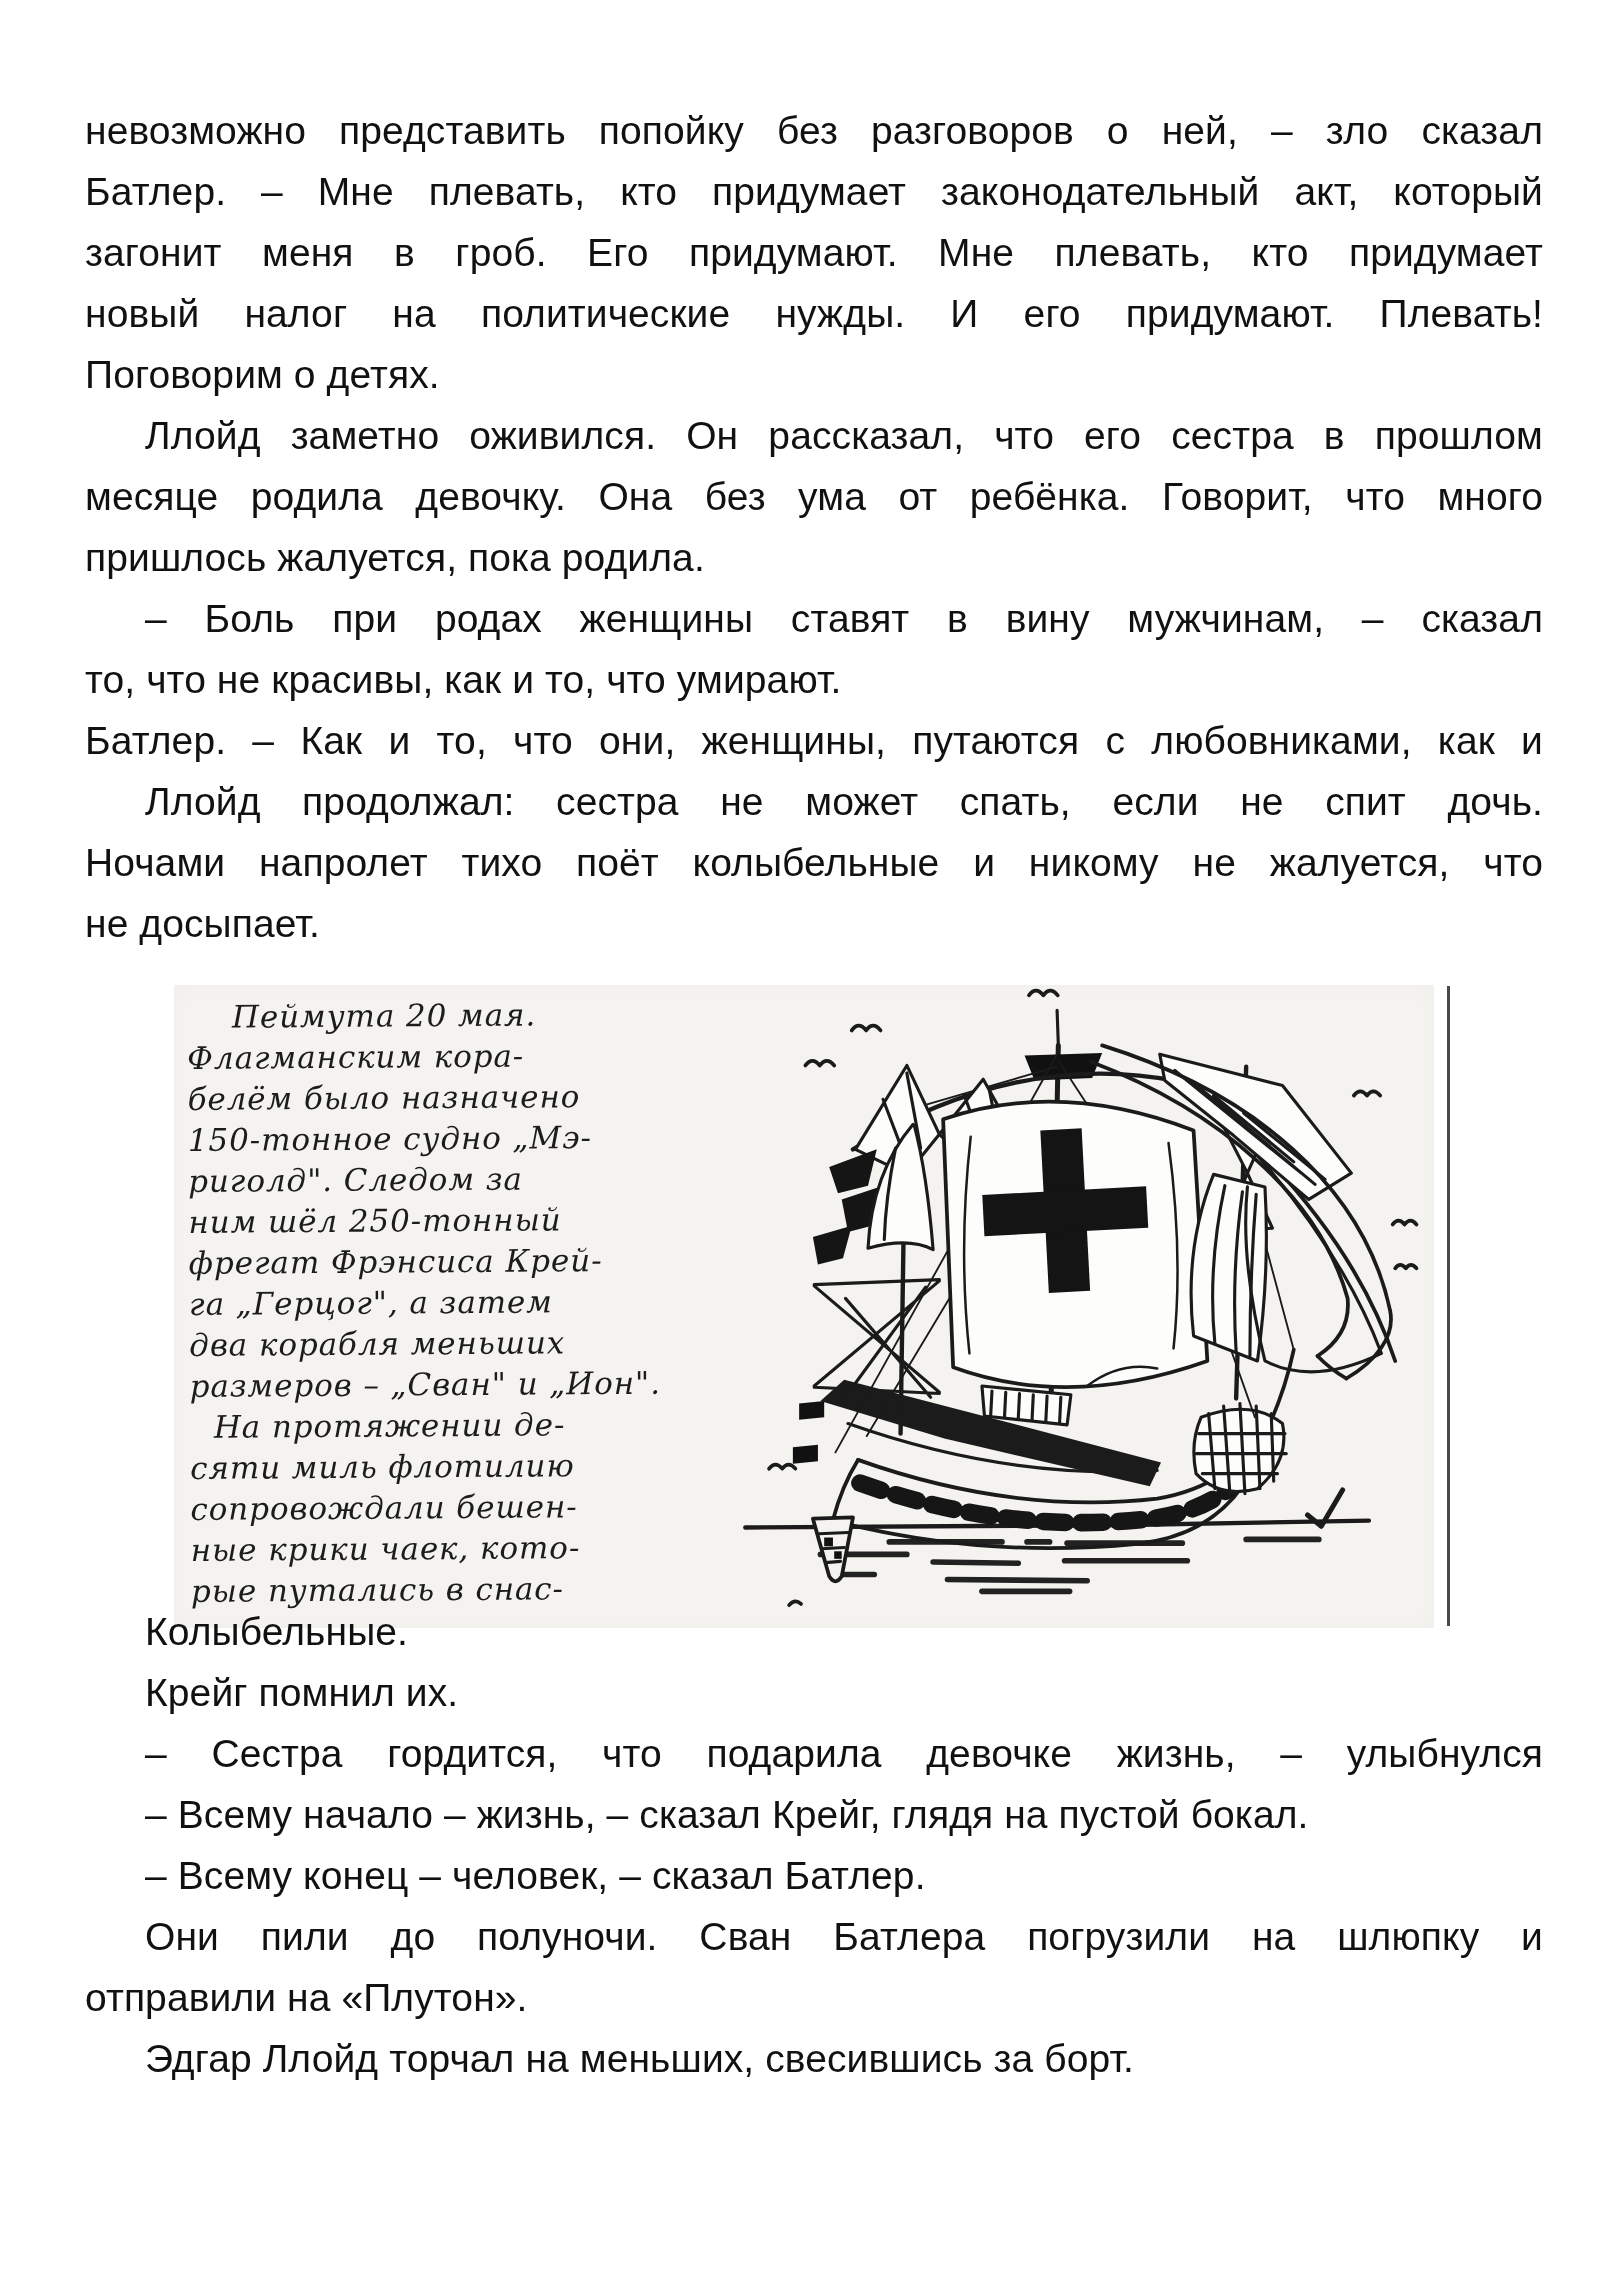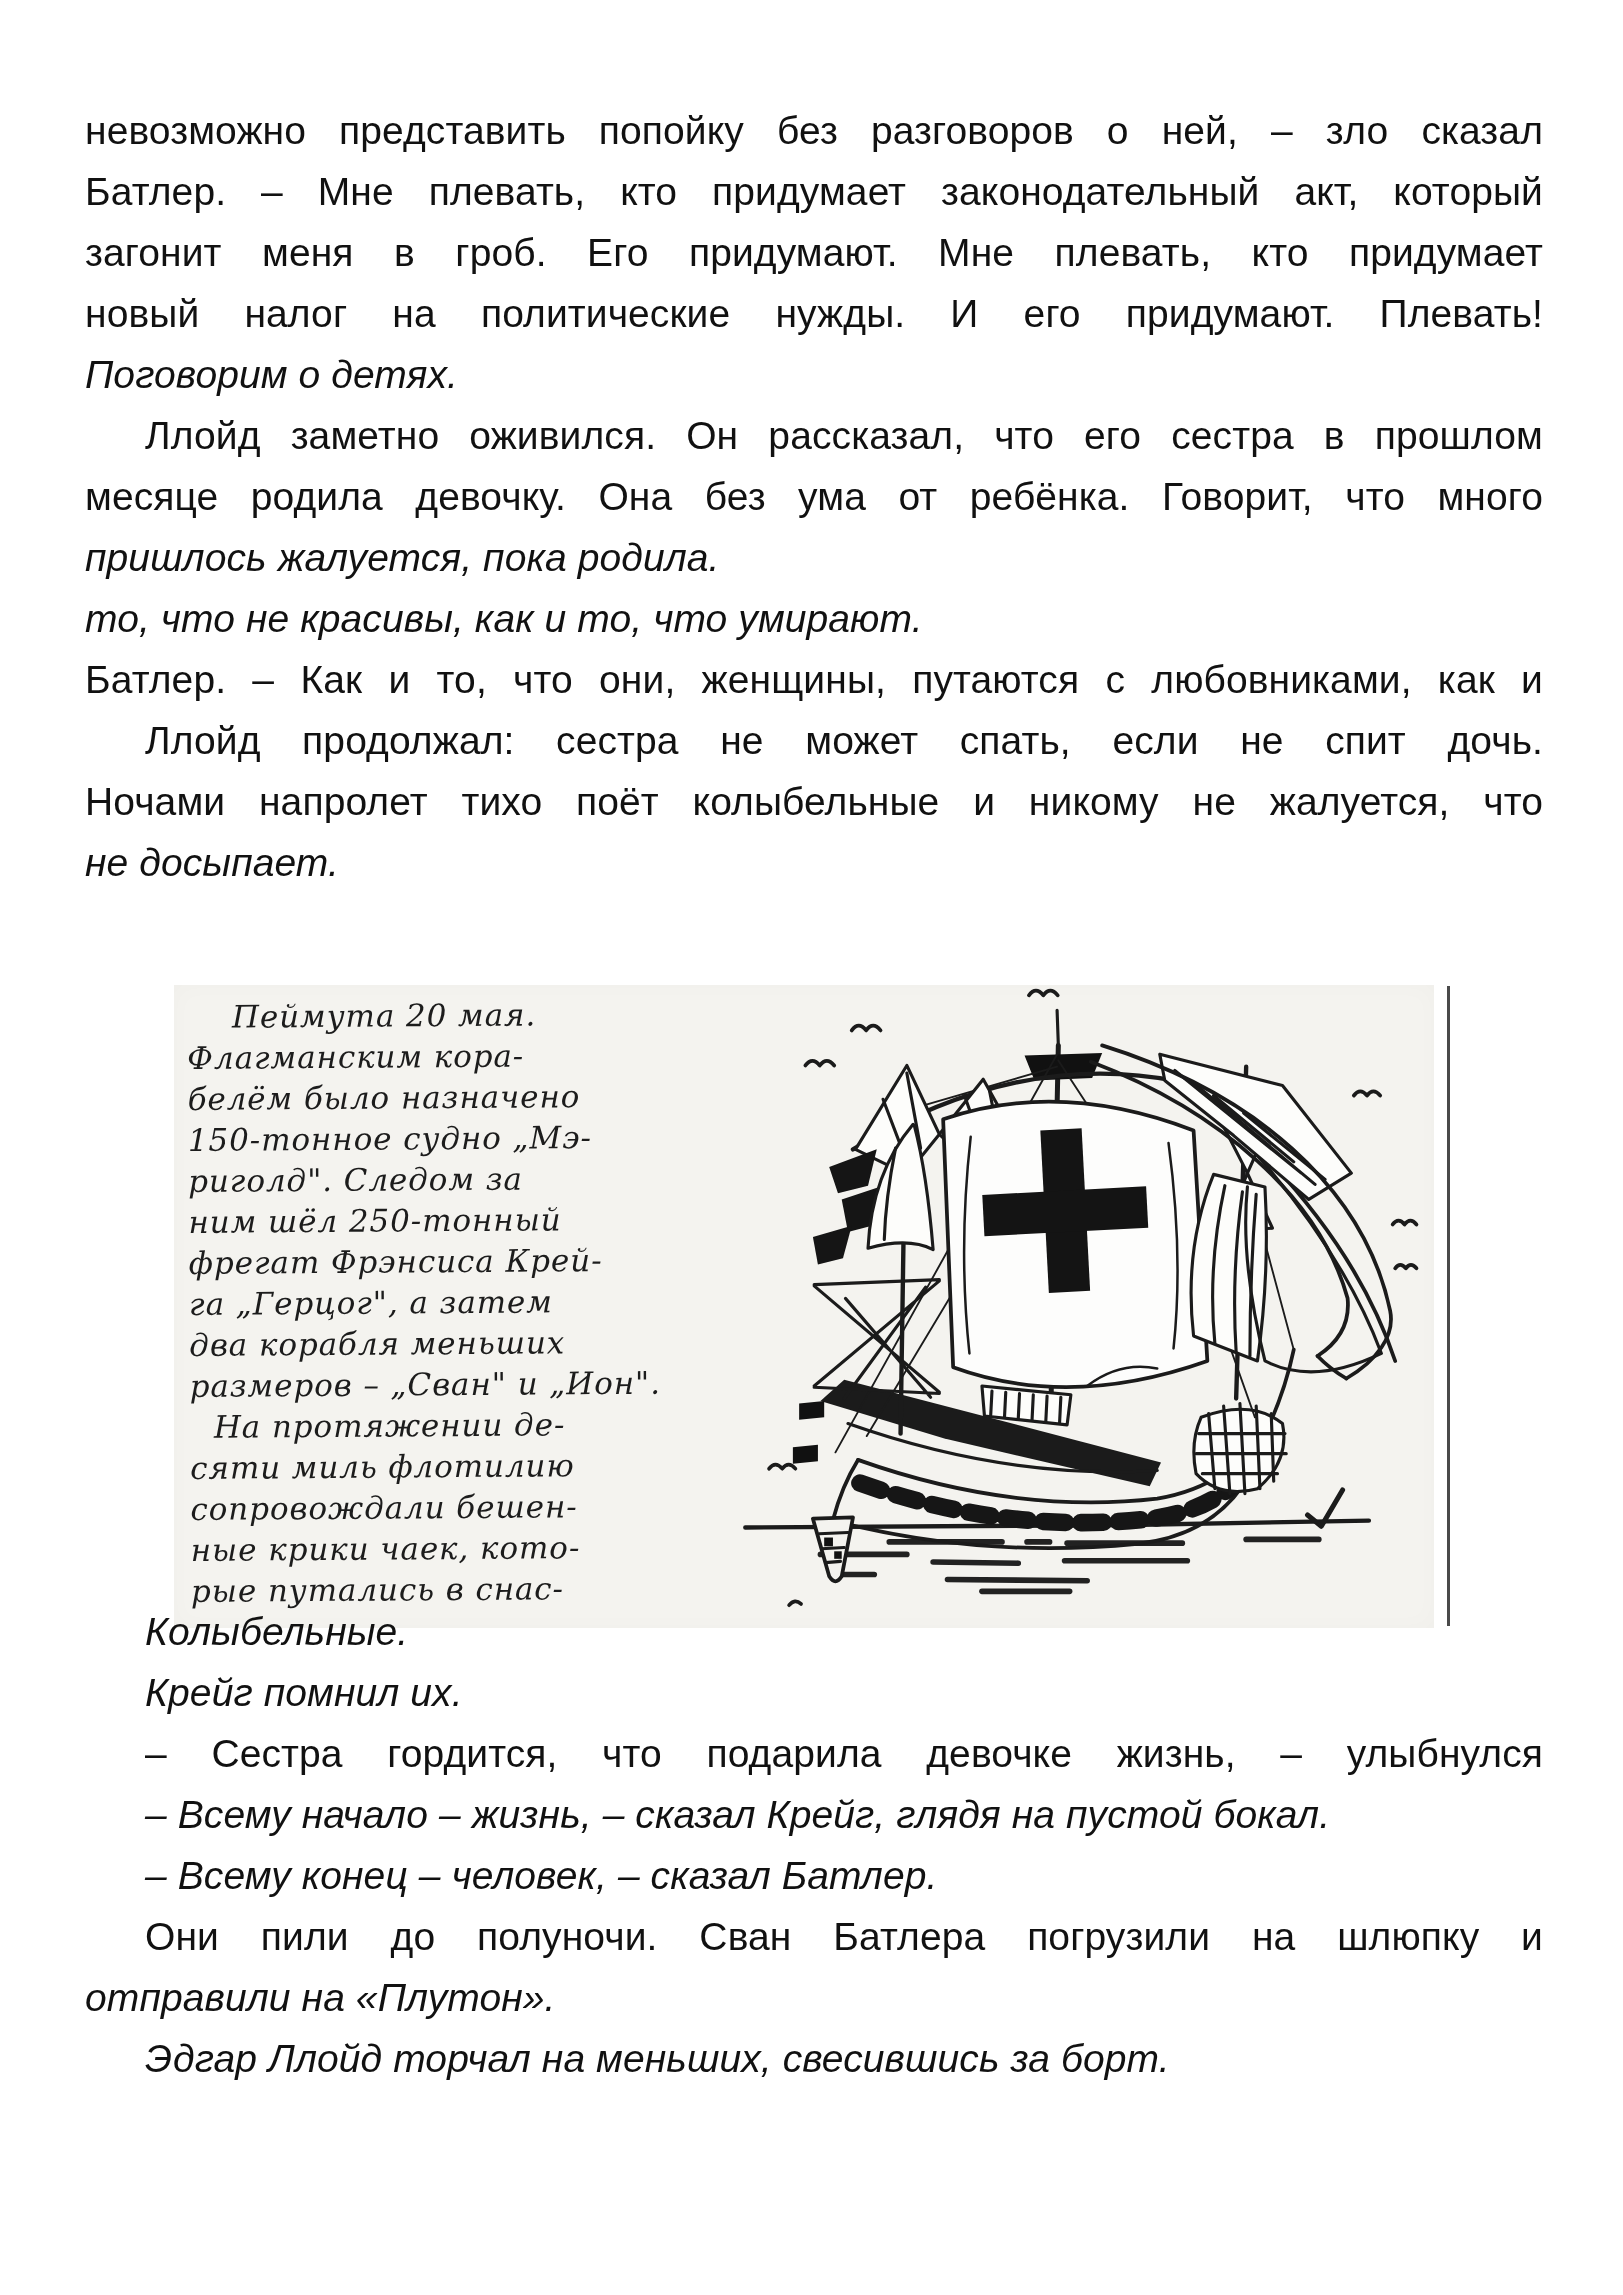--- a/index.html
+++ b/index.html
@@ -20,21 +20,21 @@
   #text-top{top:100px;}
   #text-bottom{top:1601px;}
   .para{margin:0;padding:0;}
   .line{
     font-size:39px;
     line-height:61px;
     color:#111111;
     letter-spacing:0.1px;
   }
   .line.j{text-align:justify;text-align-last:justify;}
-  .line.l{text-align:left;text-align-last:left;white-space:nowrap;font-style:italic;}
+  .line.l{text-align:left;text-align-last:left;white-space:nowrap;}
   .line.ind{padding-left:60px;}
 
   
   .inset{
     position:absolute;
     left:174px;
     top:985px;
     width:1260px;
     height:643px;
     background:#f4f3ef;
@@ -87,20 +87,21 @@
         <div class="line j">загонит меня в гроб. Его придумают. Мне плевать, кто придумает</div>
         <div class="line j">новый налог на политические нужды. И его придумают. Плевать!</div>
         <div class="line l">Поговорим о детях.</div>
       </div>
       <div class="para">
         <div class="line j ind">Ллойд заметно оживился. Он рассказал, что его сестра в прошлом</div>
         <div class="line j">месяце родила девочку. Она без ума от ребёнка. Говорит, что много</div>
         <div class="line l">пришлось жалуется, пока родила.</div>
       </div>
       <div class="para">
+        <div class="line j ind">– Боль при родах женщины ставят в вину мужчинам, – сказал</div>
         <div class="line l">то, что не красивы, как и то, что умирают.</div>
         <div class="line j">Батлер. – Как и то, что они, женщины, путаются с любовниками, как и</div>
       </div>
       <div class="para">
         <div class="line j ind">Ллойд продолжал: сестра не может спать, если не спит дочь.</div>
         <div class="line j">Ночами напролет тихо поёт колыбельные и никому не жалуется, что</div>
         <div class="line l">не досыпает.</div>
       </div>
     </div>
 

